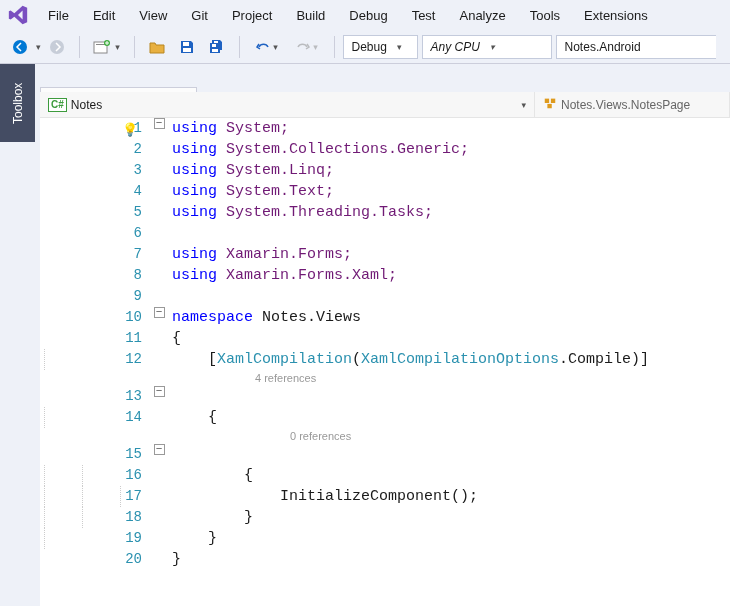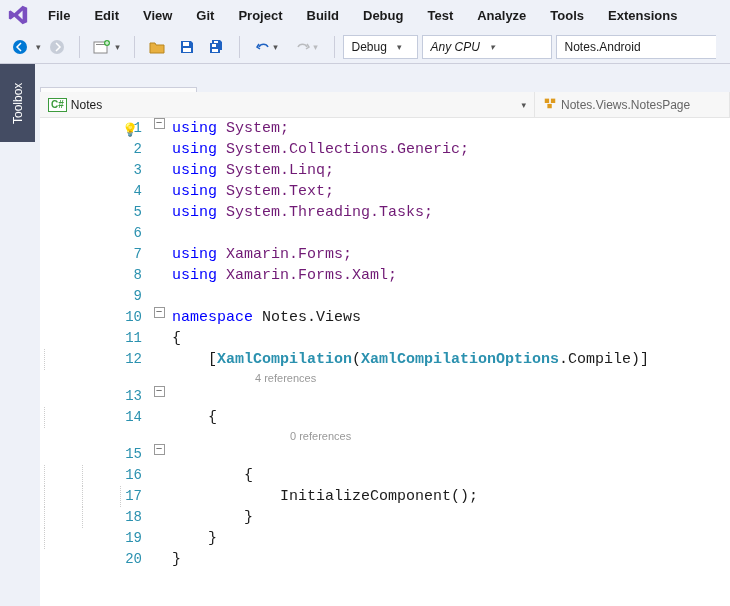--- a/index.html
+++ b/index.html
@@ -13,21 +13,20 @@
       position: relative;
     }
     
     .menubar {
       display: flex;
       align-items: center;
       height: 30px;
       background: #eef1f8;
       padding: 0 6px;
       gap: 0;
-      font-weight: bold;
     }
     .vs-logo {
       width: 24px; height: 24px;
       display: flex; align-items: center; justify-content: center;
       margin-right: 6px;
     }
     .menu-item {
       padding: 4px 12px;
       color: #1b1b1b;
       cursor: default;
@@ -175,21 +174,21 @@
     .code-text { white-space: pre; padding-left: 4px; }
     .vline {
       position: absolute;
       top: 0; bottom: 0;
       width: 1px;
       border-left: 1px dotted #ccc;
     }
     .tok-kw { color: #0000ff; }
     .tok-id { color: #701a75; }
     .tok-type { color: #2b91af; }
-    .tok-attr { color: #2b91af; font-weight: bold; }
+    .tok-attr { color: #2b91af; }
     .tok-plain { color: #1b1b1b; }
     .codelens {
       font-family: "Segoe UI", sans-serif;
       font-size: 11px;
       color: #999;
       padding-left: 215px;
       line-height: 16px;
     }
     .codelens.inner { padding-left: 250px; }
   </style>

